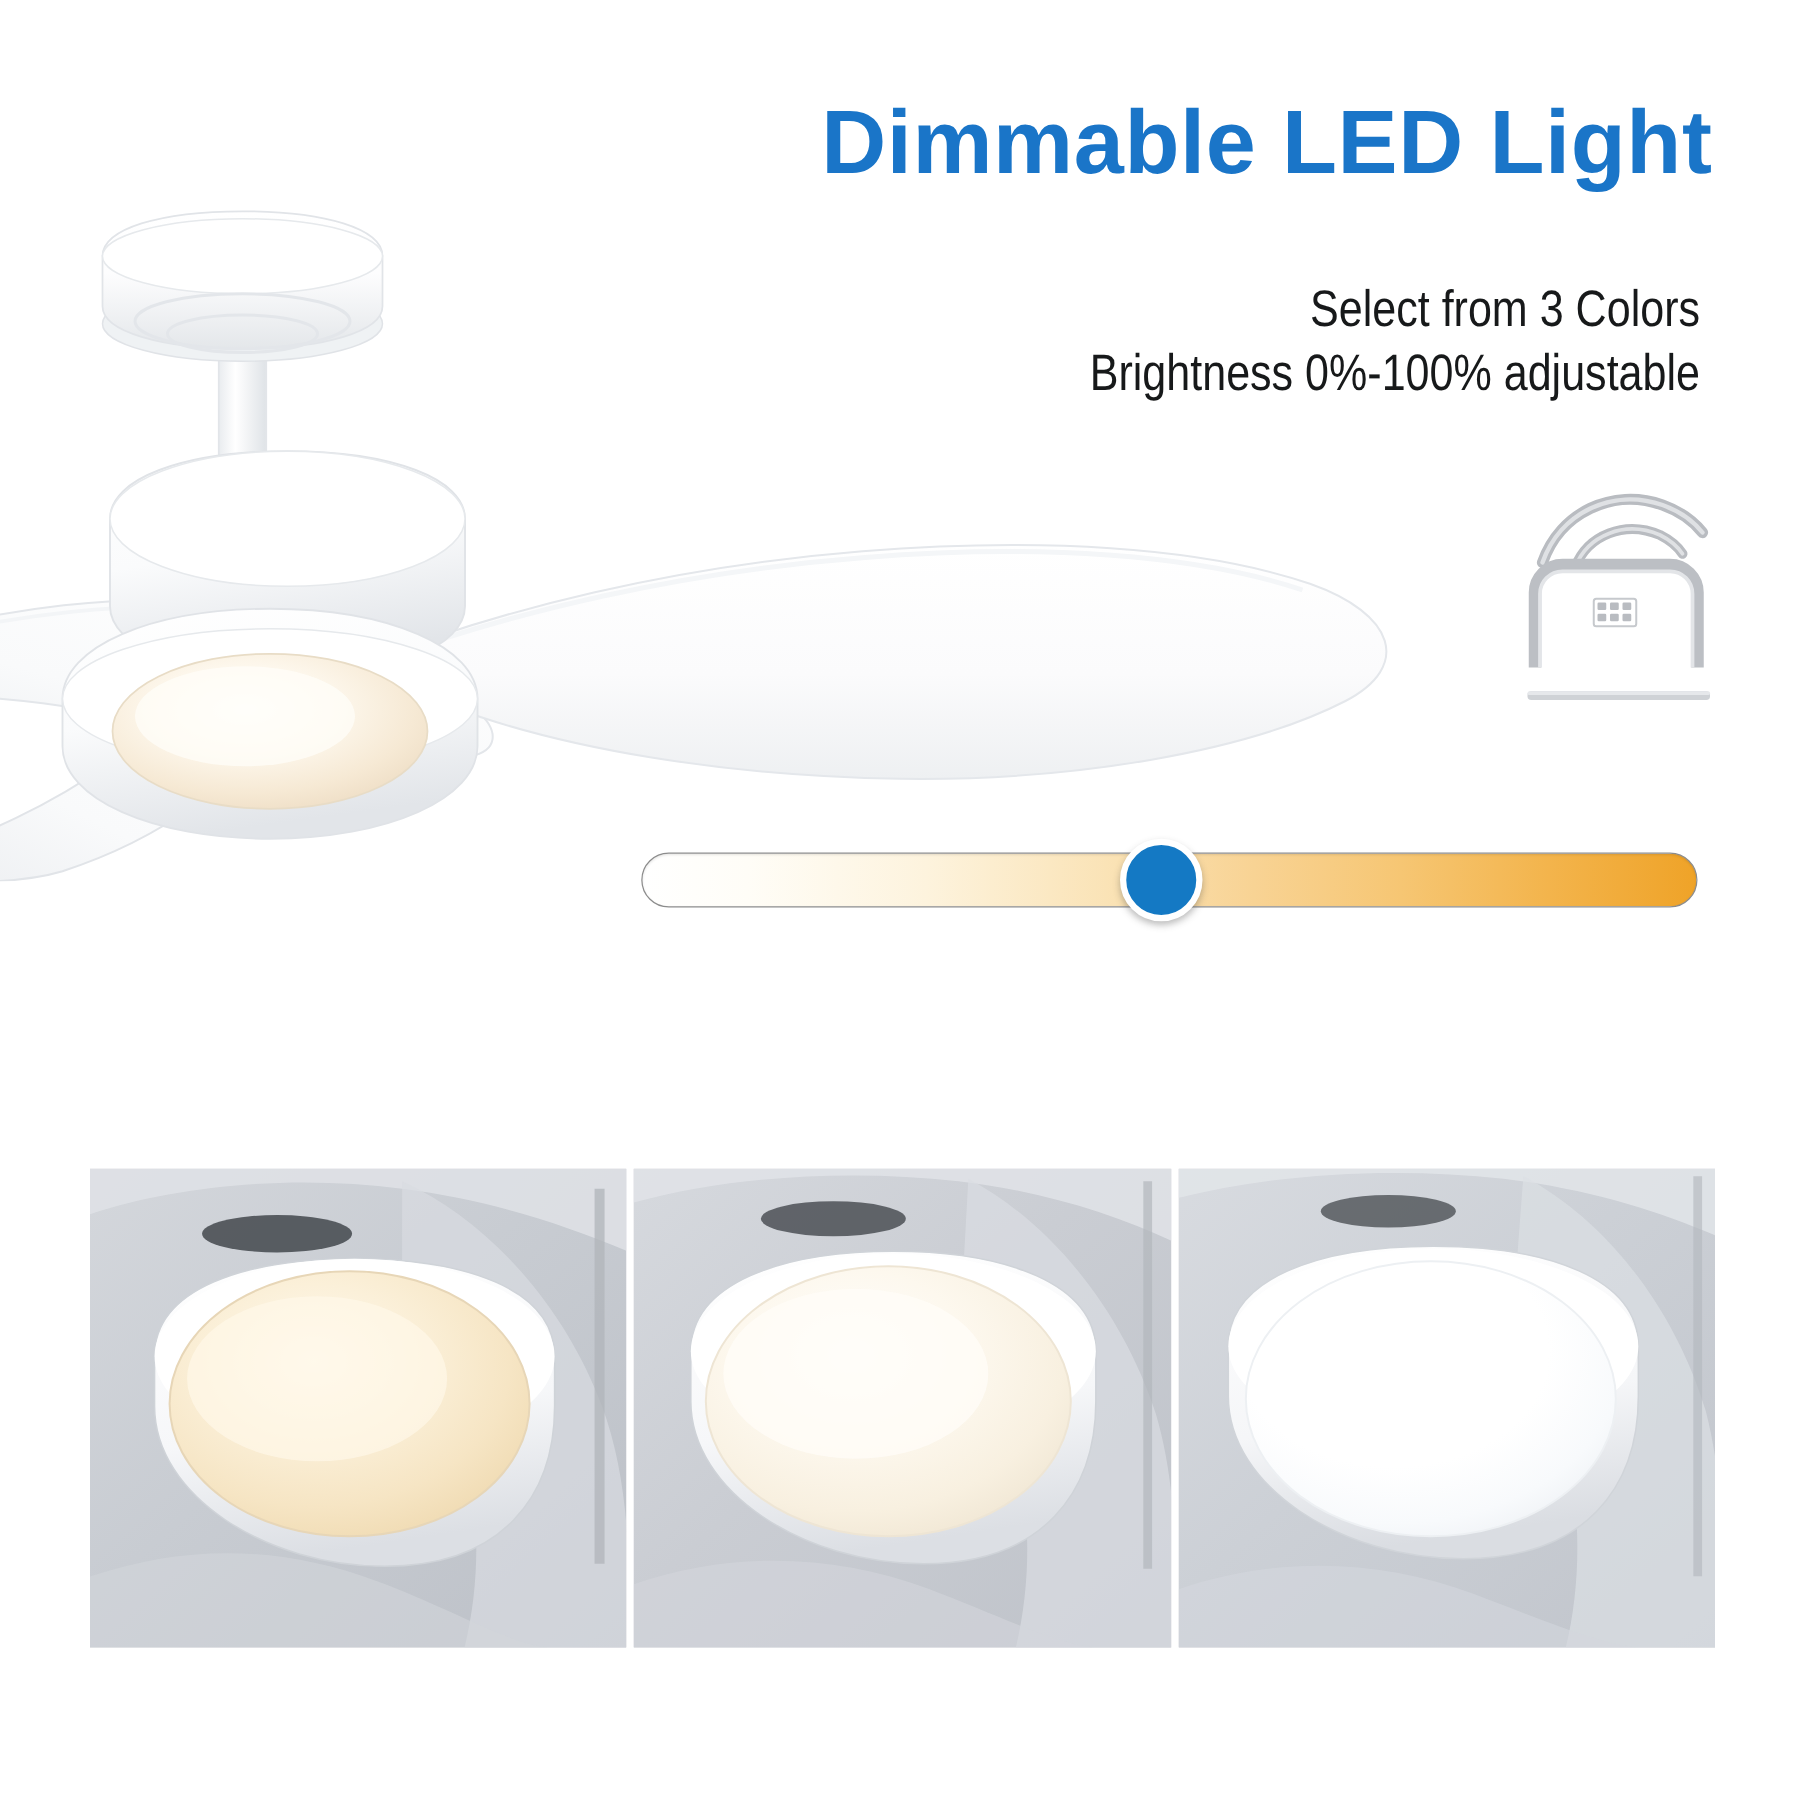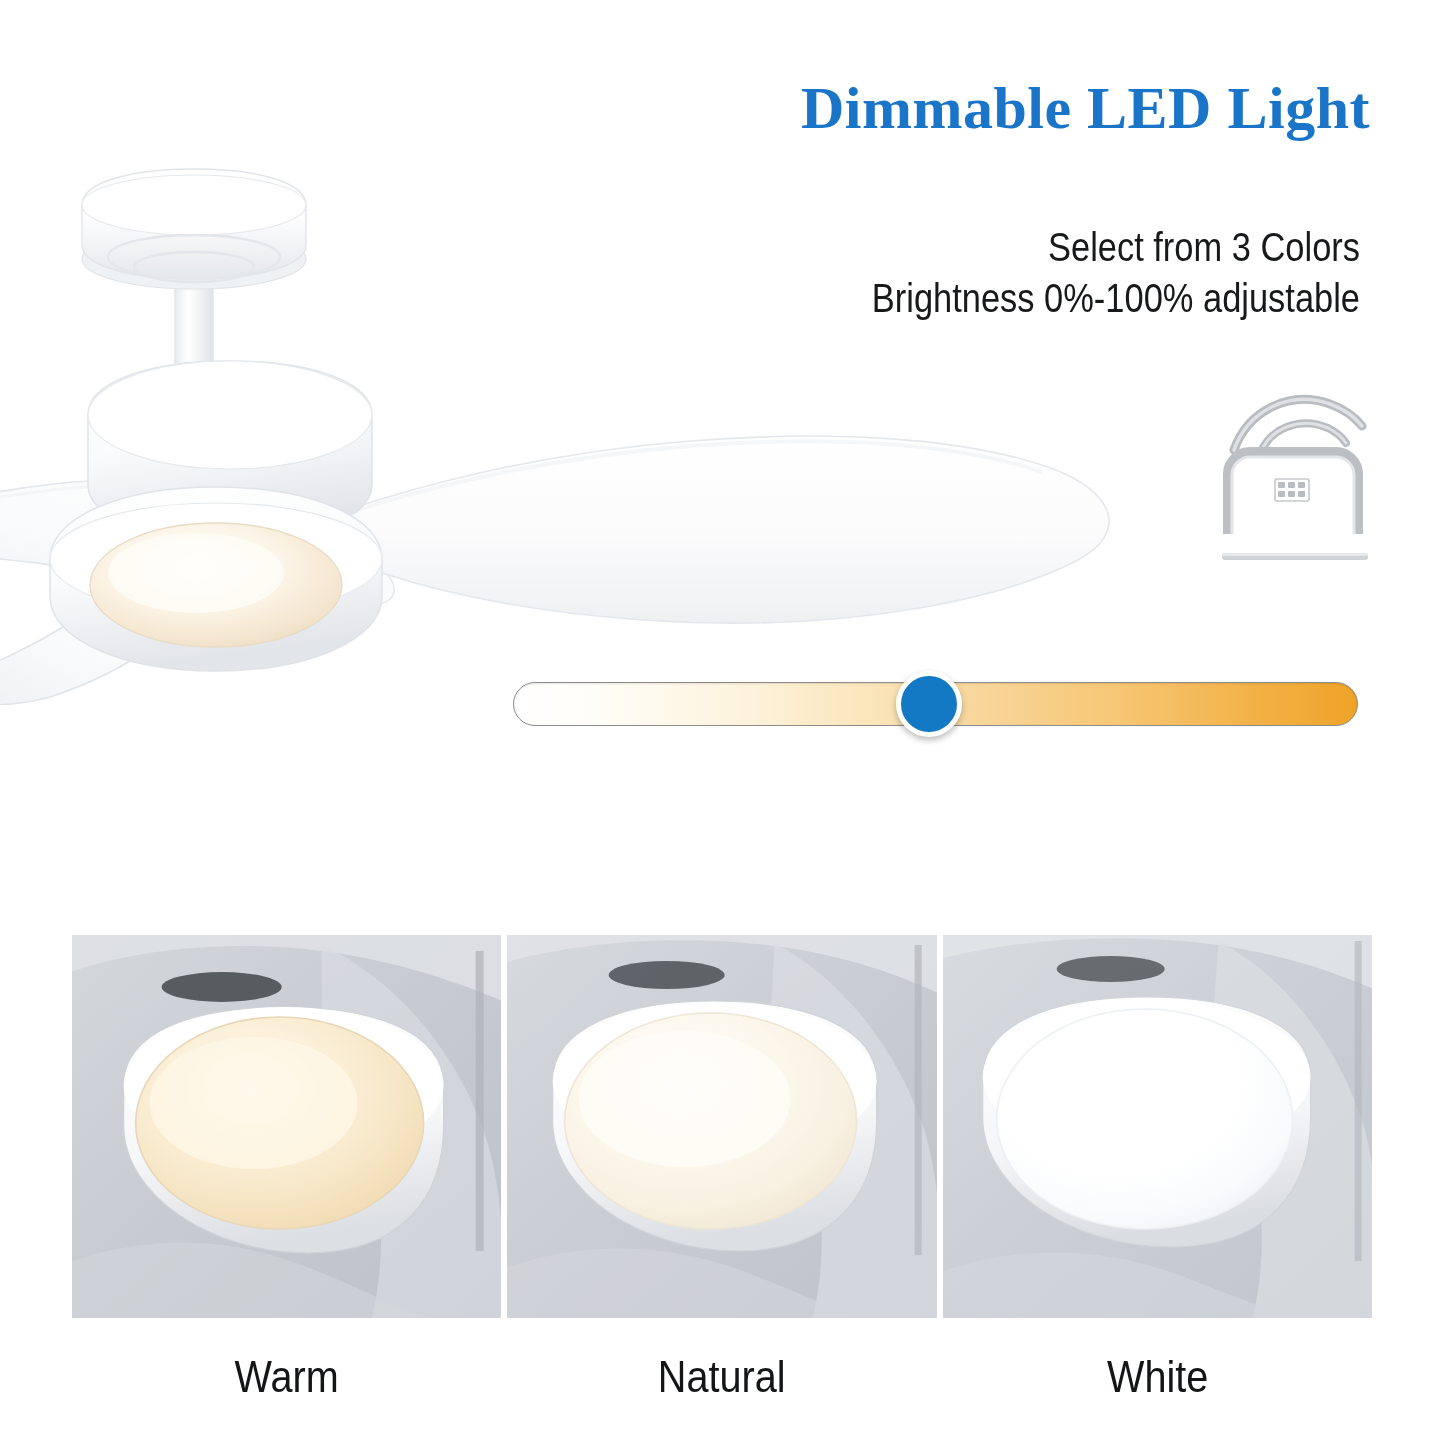--- a/index.html
+++ b/index.html
@@ -10,22 +10,22 @@
     font-family:"Liberation Sans", sans-serif;
     overflow:hidden;
     position:relative;
   }
   .stage { position:absolute; inset:0; width:1445px; height:1445px; background:#fff; }
 
   
   .headline {
     position:absolute; left:450px; top:78px; width:920px;
     text-align:right;
-    font-family:Liberation Serif, serif;
-    font-size:60px; line-height:1.0;
+    font-family:Liberation Sans, sans-serif;
+    font-size:72px; line-height:1.0;
     letter-spacing:0.5px;
     white-space:nowrap;
   }
   .subline {
     position:absolute; right:85px; width:900px;
     text-align:right;
     font-family:"Liberation Sans", sans-serif;
     font-size:41px; line-height:1.15;
     color:#17191a;
     white-space:nowrap;
@@ -295,19 +295,14 @@
         <ellipse cx="168" cy="34" rx="54" ry="13" fill="#3a3e43" opacity="0.7"></ellipse>
         <path d="M 40 142 L 40 182 C 40 254 130 312 228 312 C 326 312 368 254 368 182 L 368 142
                  C 368 88 296 62 204 62 C 112 62 40 88 40 142 Z" fill="url(#ringH)" stroke="#d0d4d9" stroke-width="1.2"></path>
         <ellipse cx="204" cy="142" rx="164" ry="78" fill="#ffffff"></ellipse>
         <ellipse cx="202" cy="184" rx="148" ry="110" fill="url(#lensH)" stroke="#edf0f3" stroke-width="1.6"></ellipse>
         <ellipse cx="174" cy="160" rx="108" ry="70" fill="#ffffff" opacity="0.95"></ellipse>
       </svg>
     </div>
   </div>
 
-  <div class="labels">
-    <div class="label-cell">Warm</div>
-    <div class="label-cell">Natural</div>
-    <div class="label-cell">White</div>
-  </div>
 
 </div>
 
 </body></html>

